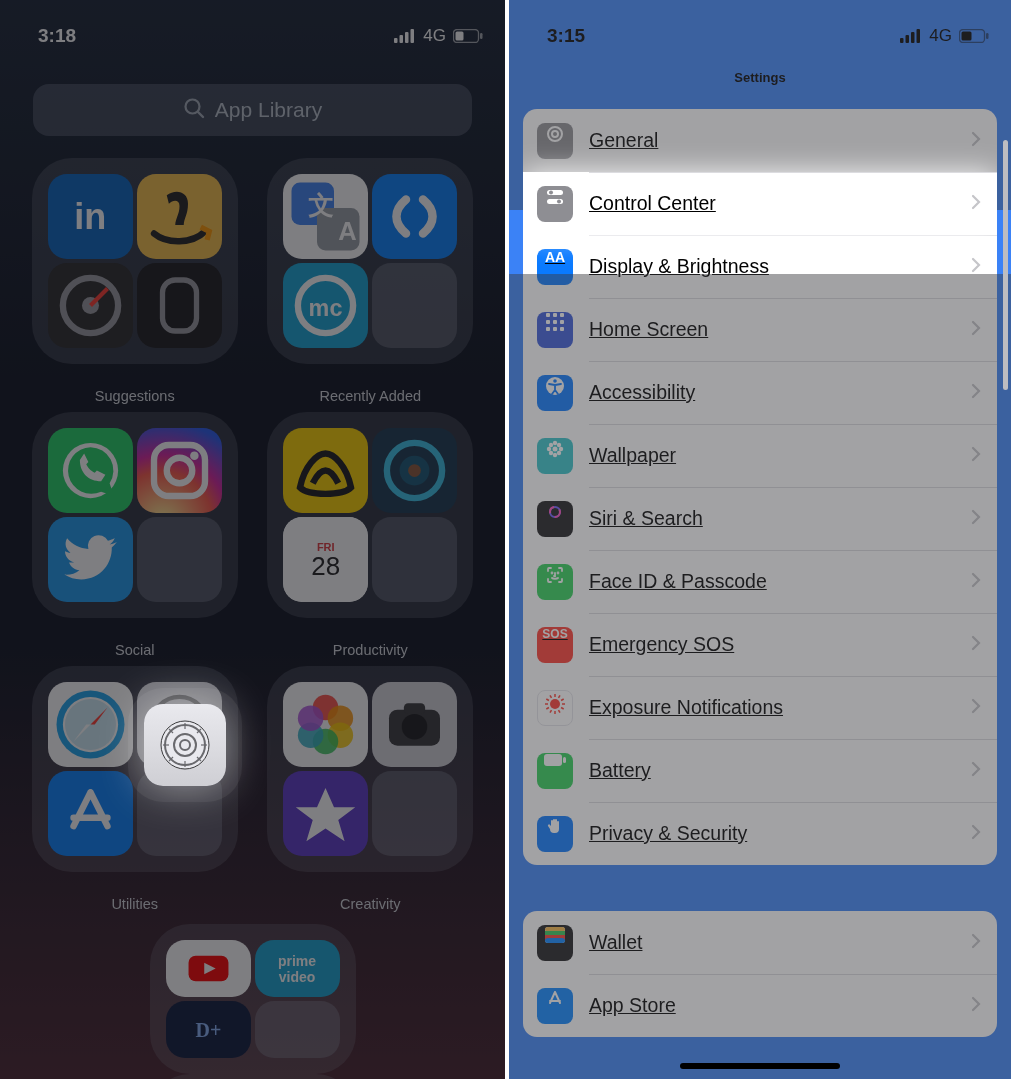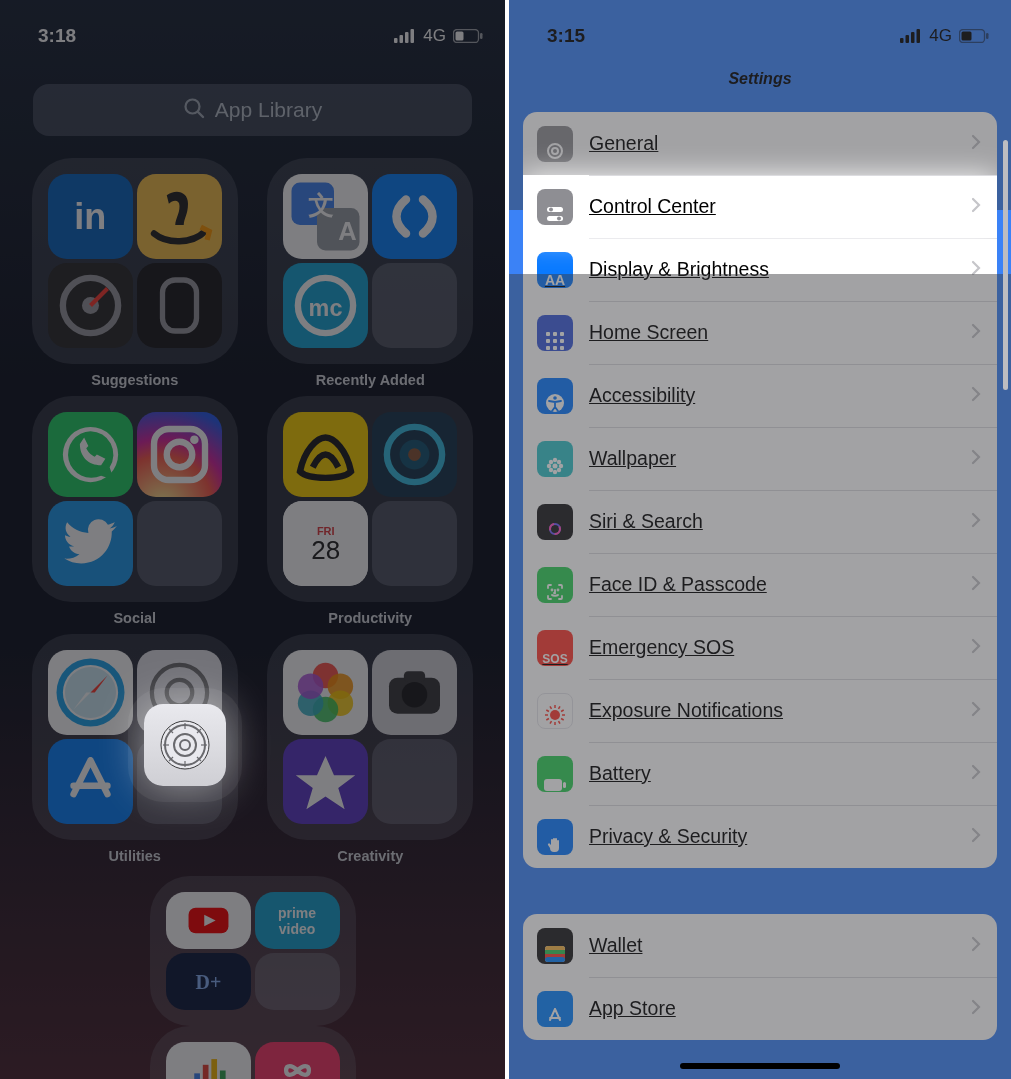--- a/index.html
+++ b/index.html
@@ -95,21 +95,21 @@
     border-radius: 40px;
     background: rgba(150,155,170,0.23);
     padding: 16px;
     display:grid;
     grid-template-columns: 1fr 1fr;
     grid-template-rows: 1fr 1fr;
     gap: 4px;
     margin: 0 auto;
   }
   .folder-label {
-    color:#d5d8dd; font-size:14.5px; margin-top:8px; font-weight:700;
+    color:#d5d8dd; font-size:14.5px; margin-top:24px; font-weight:400;
   }
   .app {
     border-radius: 19px;
     display:flex; align-items:center; justify-content:center;
     font-size: 40px; color:#fff; font-weight:600;
     position:relative; overflow:hidden;
   }
   .mini4 {
     display:grid; grid-template-columns:1fr 1fr; grid-template-rows:1fr 1fr;
     gap:4px; padding:4px; background: rgba(150,155,170,0.35);
@@ -127,44 +127,43 @@
     left: 144px;
     top: 704px;
     width: 82px; height:82px;
     border-radius: 19px;
     background: linear-gradient(180deg,#e9e9ee,#cfcfd4);
     display:flex; align-items:center; justify-content:center;
     box-shadow: 0 0 0 16px rgba(255,255,255,0.06), 0 0 44px rgba(255,255,255,0.5);
   }
   
   .title-bar {
-    text-align:center; font-size:16px; font-weight:600; color:#000;
+    text-align:center; font-size:13px; font-weight:600; color:#000;
     padding: 12px 0 14px;
-    font-style: italic;
   }
   .list-group {
     margin: 10px 14px;
     background:#fff;
     border-radius:14px;
     overflow:hidden;
     text-decoration:underline;
   }
   .row {
     display:flex; align-items:center;
     height:63px;
     padding: 0 16px 0 14px;
     position:relative;
   }
   .row + .row::before {
     content:""; position:absolute; left:66px; right:0; top:0; height:1px;
     background:#dcdce0;
   }
   .row .icon-box {
     width:36px; height:36px; border-radius:8px;
-    display:flex; align-items:flex-end; justify-content:center;
+    display:flex; align-items:flex-start; justify-content:center;
     margin-right:16px; flex-shrink:0;
   }
   .row .label { font-size:19.5px; color:#000; flex:1; }
   .chev { color:#c5c5c9; }
   .row.highlighted {
     background:#fff;
     position:relative;
     z-index:60;
     box-shadow: 0 0 28px rgba(255,255,255,0.9);
   }

